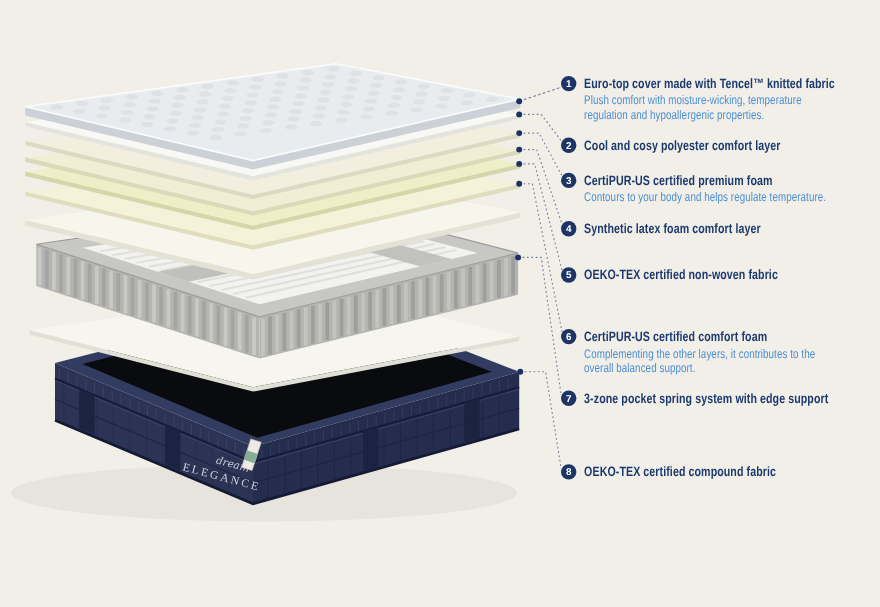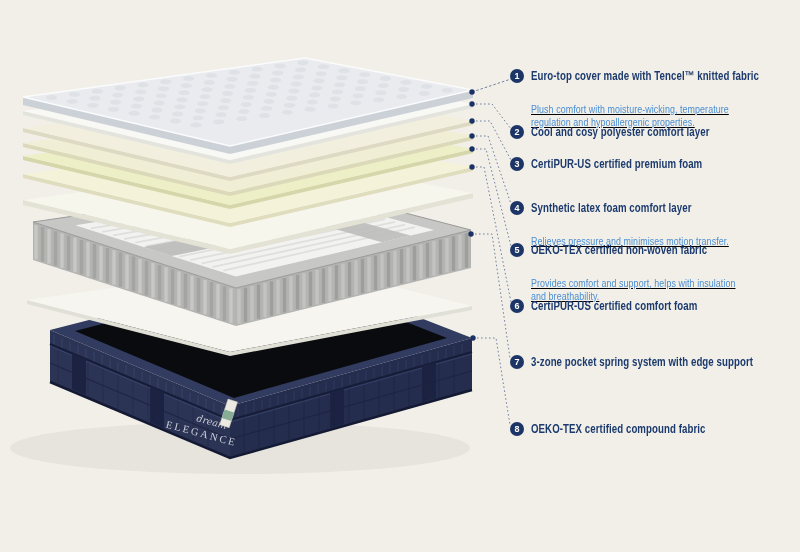--- a/index.html
+++ b/index.html
@@ -5,21 +5,21 @@
   html,body{margin:0;padding:0;background:#e4e2da;}
   .stage{position:relative;width:800px;height:552px;overflow:hidden;
          font-family:"Liberation Sans",sans-serif;}
   .stage svg.art{position:absolute;left:0;top:0;}
   .annotations{position:absolute;left:0;top:0;width:800px;height:552px;}
   .item{position:absolute;left:531px;width:266px;}
   .badge{position:absolute;left:-21px;top:0;width:14px;height:14px;border-radius:50%;
          color:#fff;font-size:9px;font-weight:bold;line-height:14px;text-align:center;}
   .title{font-size:12.4px;font-weight:bold;line-height:14px;white-space:nowrap;
          transform:scaleX(0.78);transform-origin:left top;letter-spacing:0.1px;}
-  .desc{margin-top:20px;text-decoration:underline;}
+  .desc{margin-top:3px;}
   .dline{display:block;font-size:11.4px;line-height:12.6px;white-space:nowrap;
          transform:scaleX(0.78);transform-origin:left top;letter-spacing:0.1px;}
   .dline:empty{display:none;}
 </style>
 </head>
 <body>
 
 <div class="stage" id="stage">
 
   <svg class="art" width="800" height="552" viewBox="0 0 800 552">
@@ -390,39 +390,39 @@
     <div class="item" style="top:125px">
       <span class="badge" style="background: rgb(28, 53, 102);">2</span>
       <div class="title" style="color: rgb(28, 58, 110);">Cool and cosy polyester comfort layer</div>
       <div class="desc">
         
       </div>
     </div>
     <div class="item" style="top:157px">
       <span class="badge" style="background: rgb(28, 53, 102);">3</span>
       <div class="title" style="color: rgb(28, 58, 110);">CertiPUR-US certified premium foam</div>
+      <div class="desc">
+        <span class="dline" style="color: rgb(74, 142, 211);">Contours to your body and helps regulate temperature.</span>
+      </div>
     </div>
     <div class="item" style="top:201px">
       <span class="badge" style="background: rgb(28, 53, 102);">4</span>
       <div class="title" style="color: rgb(28, 58, 110);">Synthetic latex foam comfort layer</div>
-      <div class="desc">
-        <span class="dline" style="color: rgb(74, 142, 211);">Relieves pressure and minimises motion transfer.</span>
-      </div>
     </div>
     <div class="item" style="top:243px">
       <span class="badge" style="background: rgb(28, 53, 102);">5</span>
       <div class="title" style="color: rgb(28, 58, 110);">OEKO-TEX certified non-woven fabric</div>
-      <div class="desc">
-        <span class="dline" style="color: rgb(74, 142, 211);">Provides comfort and support, helps with insulation</span>
-        <span class="dline" style="color: rgb(74, 142, 211);">and breathability.</span>
-      </div>
     </div>
     <div class="item" style="top:299px">
       <span class="badge" style="background: rgb(28, 53, 102);">6</span>
       <div class="title" style="color: rgb(28, 58, 110);">CertiPUR-US certified comfort foam</div>
+      <div class="desc">
+        <span class="dline" style="color: rgb(74, 142, 211);">Complementing the other layers, it contributes to the</span>
+        <span class="dline" style="color: rgb(74, 142, 211);">overall balanced support.</span>
+      </div>
     </div>
     <div class="item" style="top:355px">
       <span class="badge" style="background: rgb(28, 53, 102);">7</span>
       <div class="title" style="color: rgb(28, 58, 110);">3-zone pocket spring system with edge support</div>
     </div>
     <div class="item" style="top:422px">
       <span class="badge" style="background: rgb(28, 53, 102);">8</span>
       <div class="title" style="color: rgb(28, 58, 110);">OEKO-TEX certified compound fabric</div>
     </div>
   </div>

